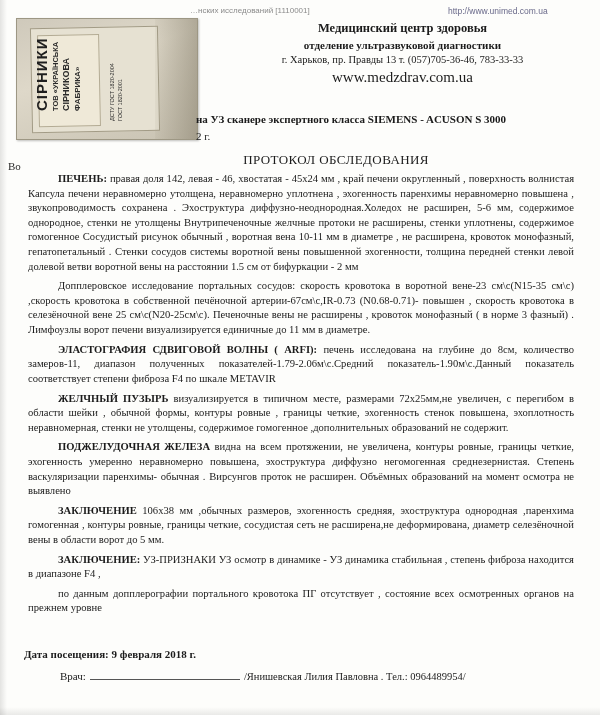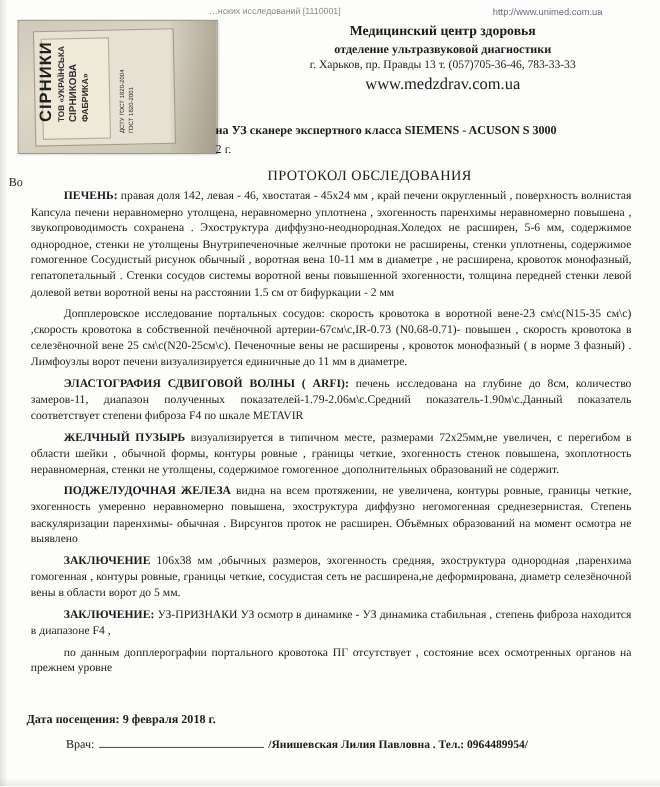--- a/index.html
+++ b/index.html
@@ -234,21 +234,21 @@
     margin-left: 36px;
   }
   .footer .sig {
     display: inline-block;
     width: 150px;
     border-bottom: 1px solid #555;
     height: 11px;
     margin: 0 4px;
   }
   .footer .doc-name {
-    font-weight: bold;
+    font-weight: normal;
     font-size: 10.5px;
   }
   
   .edge-l {
     position: absolute;
     left: 0; top: 0; width: 7px; height: 715px;
     background: linear-gradient(90deg, rgba(0,0,0,0.10), rgba(0,0,0,0));
   }
   .edge-b {
     position: absolute;

